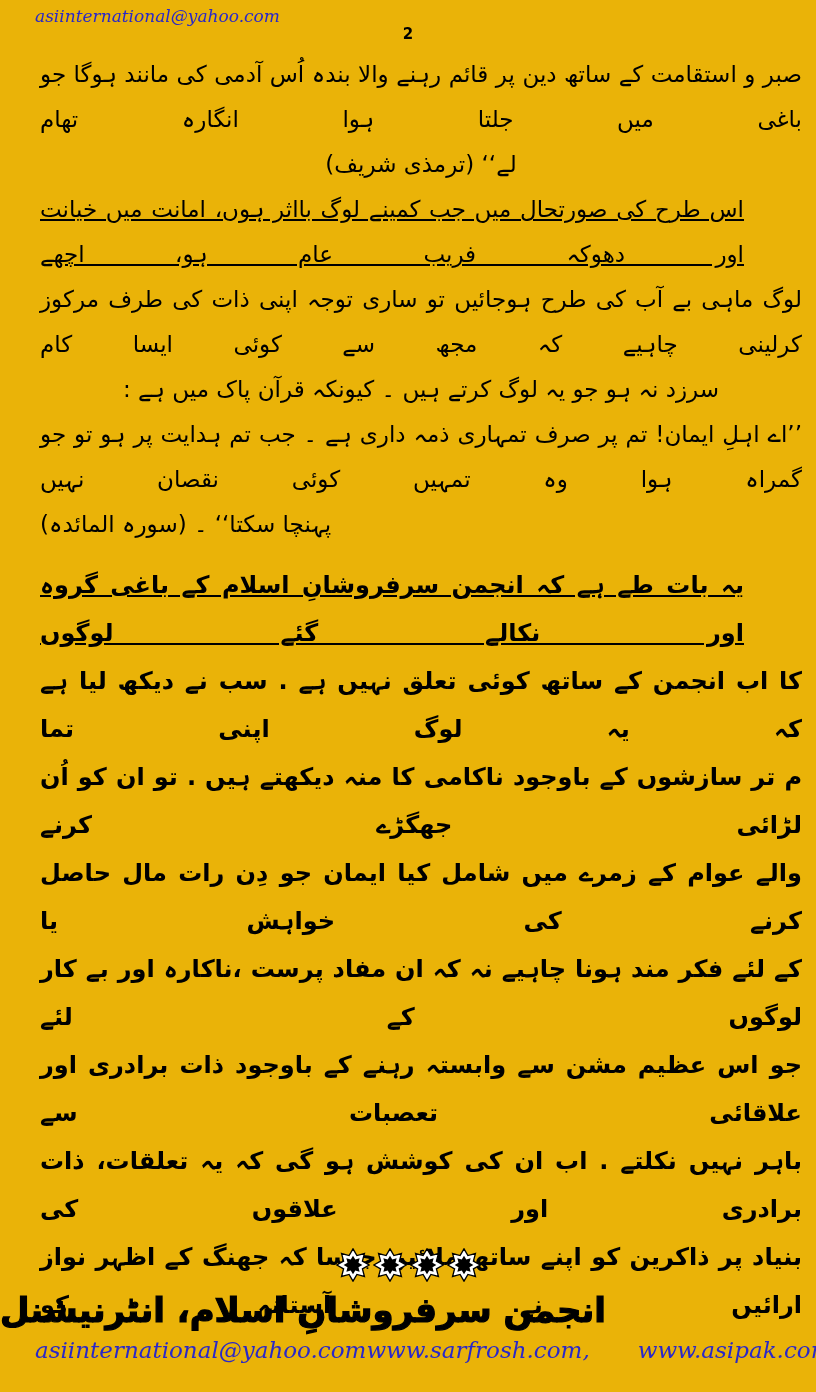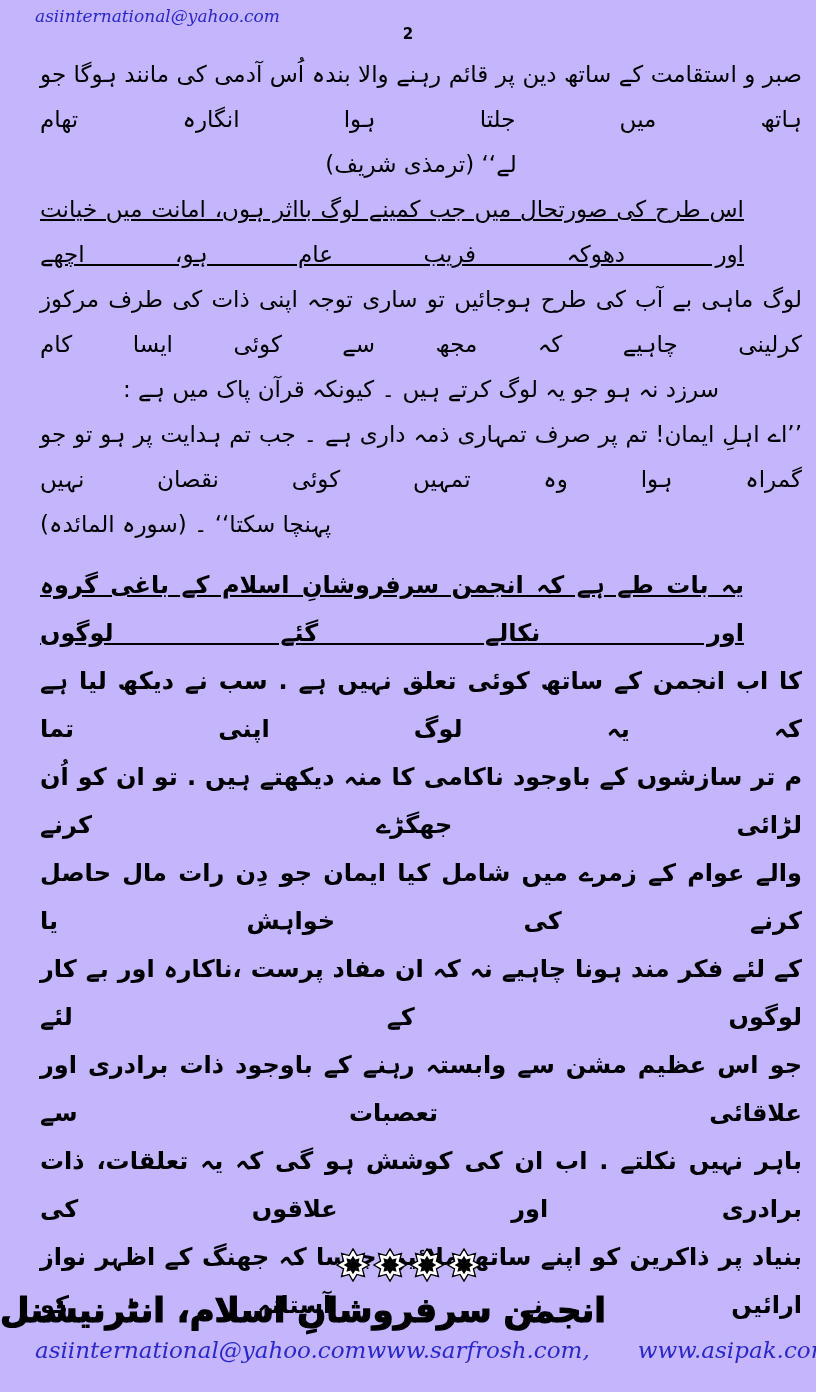--- a/index.html
+++ b/index.html
@@ -1,20 +1,20 @@
 <!DOCTYPE html>
 <html lang="ur"><head>
 <meta charset="utf-8">
 <style>
   html,body{margin:0;padding:0;background:#888;}
   .page{
     position:relative;
     width:816px;height:1392px;
     margin:0 auto;
-    background:#c4b5fd;
+    background:#eab308;
     overflow:hidden;
     font-family:"DejaVu Sans",sans-serif;
   }
   
   .header-email{
     position:absolute;top:6px;left:35px;
     font:italic 17px/1.2 "DejaVu Serif",serif;
     color:#2a28c8;
     text-decoration:none;
   }
@@ -70,21 +70,21 @@
 <body>
 
 <div class="page">
 
   <a class="header-email" href="#">asiinternational@yahoo.com</a>
 
   <div class="page-number">2</div>
 
   <div class="body-text" id="body-text">
       <div class="sec-nastaliq">
-        <div class="body-line l-justify">صبر و استقامت کے ساتھ دین پر قائم رہنے والا بندہ اُس آدمی کی مانند ہوگا جو ہاتھ میں جلتا ہوا انگارہ تھام</div>
+        <div class="body-line l-justify">صبر و استقامت کے ساتھ دین پر قائم رہنے والا بندہ اُس آدمی کی مانند ہوگا جو باغی میں جلتا ہوا انگارہ تھام</div>
         <div class="body-line l-center">لے‘‘ (ترمذی شریف)</div>
         <div class="body-line l-justify indent">اس طرح کی صورتحال میں جب کمینے لوگ بااثر ہوں، امانت میں خیانت اور دھوکہ فریب عام ہو، اچھے</div>
         <div class="body-line l-justify">لوگ ماہی بے آب کی طرح ہوجائیں تو ساری توجہ اپنی ذات کی طرف مرکوز کرلینی چاہیے کہ مجھ سے کوئی ایسا کام</div>
         <div class="body-line l-center">سرزد نہ ہو جو یہ لوگ کرتے ہیں ۔ کیونکہ قرآن پاک میں ہے :</div>
         <div class="body-line l-justify">’’اے اہلِ ایمان! تم پر صرف تمہاری ذمہ داری ہے ۔ جب تم ہدایت پر ہو تو جو گمراہ ہوا وہ تمہیں کوئی نقصان نہیں</div>
         <div class="body-line l-left">پہنچا سکتا‘‘ ۔ (سورہ المائدہ)</div>
       </div>
       <div class="sec-naskh">
         <div class="body-line l-justify indent">یہ بات طے ہے کہ انجمن سرفروشانِ اسلام کے باغی گروہ اور نکالے گئے لوگوں</div>
         <div class="body-line l-justify">کا اب انجمن کے ساتھ کوئی تعلق نہیں ہے . سب نے دیکھ لیا ہے کہ یہ لوگ اپنی تما</div>

